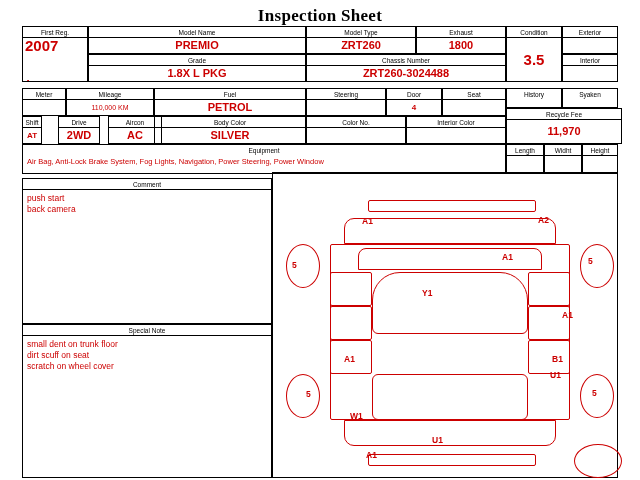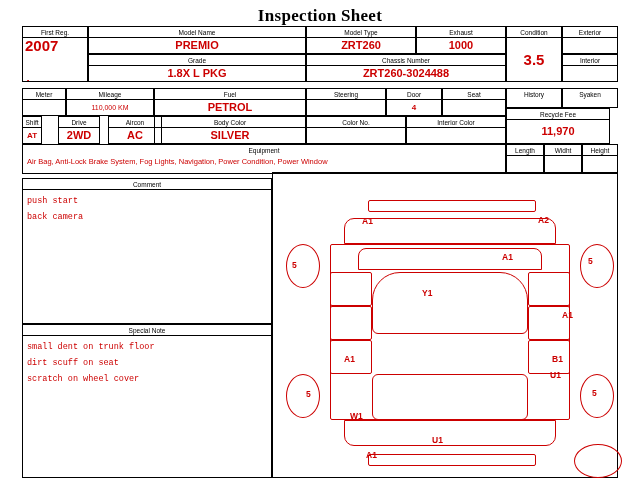--- a/index.html
+++ b/index.html
@@ -66,24 +66,23 @@
   .pane-label {
     font-size: 6.5px;
     text-align: center;
     border-bottom: 1px solid #000;
     line-height: 9px;
     padding-top: 1px;
   }
   .pane-body {
     color: #cc0000;
     font-size: 8.5px;
-    line-height: 16px;
+    line-height: 11px;
     padding: 3px 4px;
     white-space: pre-line;
-    font-family: Liberation Mono, monospace;
   }
 
   
   .diagram {
     position: absolute;
     left: 272px;
     top: 188px;
     width: 366px;
     height: 306px;
     margin-left: 8px;
@@ -139,21 +138,21 @@
       <div class="body">
           <span class="val val-md">ZRT260</span>
         </div>
     </div>
   </div>
 
   <div class="box" style="left:416px; top:26px; width:90px; height:28px;">
     <div class="cellstack">
       <div class="lbl">Exhaust</div>
       <div class="body">
-          <span class="val val-md">1000</span>
+          <span class="val val-md">1800</span>
         </div>
     </div>
   </div>
 
   <div class="box" style="left:88px; top:54px; width:218px; height:28px;">
     <div class="cellstack">
       <div class="lbl">Grade</div>
       <div class="body">
           <span class="val val-md">1.8X L PKG</span>
         </div>
@@ -311,33 +310,33 @@
 
   <div class="box" style="left:406px; top:116px; width:100px; height:28px;">
     <div class="cellstack">
       <div class="lbl">Interior Color</div>
       <div class="body">
           <span class="val val-sm"></span>
         </div>
     </div>
   </div>
 
-  <div class="box" style="left:506px; top:108px; width:104px; height:36px;">
+  <div class="box" style="left:506px; top:108px; width:116px; height:36px;">
     <div class="cellstack">
       <div class="lbl">Recycle Fee</div>
       <div class="body">
           <span class="val val-md">11,970</span>
         </div>
     </div>
   </div>
 
   <div class="box" style="left:22px; top:144px; width:484px; height:30px;">
     <div class="lbl">Equipment</div>
     <div style="padding:2px 4px 0 4px;">
-      <span class="val" style="font-size:7.5px; line-height:9px; font-weight:normal; display:block; text-align:left;">Air Bag, Anti-Lock Brake System, Fog Lights, Navigation, Power Condition, Power Window</span>
+      <span class="val" style="font-size:7.5px; line-height:9px; font-weight:normal; display:block; text-align:left;">Air Bag, Anti-Lock Brake System, Fog Lights, Navigation, Power Steering, Power Window</span>
     </div>
   </div>
 
   <div class="box" style="left:506px; top:144px; width:38px; height:30px;">
     <div class="cellstack">
       <div class="lbl">Length</div>
       <div class="body">
           <span class="val val-xs"></span>
         </div>
     </div>

